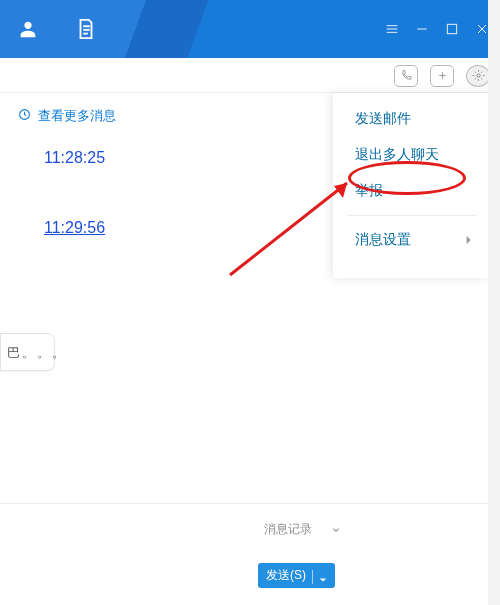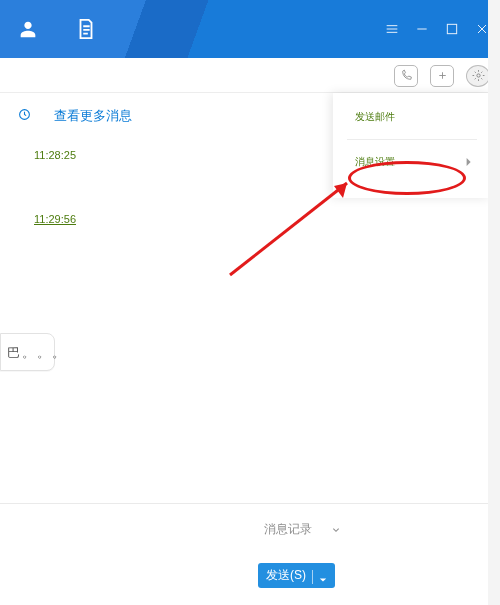--- a/index.html
+++ b/index.html
@@ -15,23 +15,23 @@
   .win-controls { position:absolute; right:8px; top:0; height:58px; display:flex; align-items:center; gap:10px; }
   .win-controls .wc { width:20px; height:20px; display:flex; align-items:center; justify-content:center; color:#e6f0fb; }
   .win-controls .wc svg { width:16px; height:16px; stroke:#e6f0fb; fill:none; stroke-width:1.5; }
   .toolbar2 { height:35px; border-bottom:1px solid #ededed; position:relative; background:#fff; }
   .toolbar2 .right { position:absolute; right:10px; top:0; height:35px; display:flex; align-items:center; gap:12px; }
   .toolbar2 .ibtn { width:24px; height:22px; border:1.2px solid #b9b9b9; border-radius:5px; display:flex; align-items:center; justify-content:center; }
   .toolbar2 .ibtn svg { width:13px; height:13px; stroke:#8a8a8a; fill:none; stroke-width:1.6; }
   .toolbar2 .gear { width:24px; height:22px; border:1.2px solid #bcbcbc; border-radius:50%; display:flex; align-items:center; justify-content:center; background:#f0f0f0;}
   .toolbar2 .gear svg { width:13px; height:13px; stroke:#7d7d7d; fill:none; stroke-width:1.6; }
   .main { position:absolute; left:0; top:93px; right:0; bottom:0; background:#fff; }
-  .more-msg { color:#0a7bd6; font-size:13px; display:flex; align-items:center; gap:23px; padding:14px 0 10px 18px;}
+  .more-msg { color:#0a7bd6; font-size:13px; display:flex; align-items:center; gap:7px; padding:14px 0 10px 18px;}
   .more-msg .clk svg { width:13px; height:13px; fill:none; stroke:#0a7bd6; stroke-width:2;}
-  .tsrow { color:#4d7c0f; font-size:11px; padding:14px 0 4px 34px; }
+  .tsrow { color:#1d4ed8; font-size:16px; padding:14px 0 4px 44px; }
   .bubble {
     position:absolute; left:0px; top:240px;
     background:#fff; border:1px solid #e2e2e2; border-radius:8px; border-top-left-radius:0; border-bottom-left-radius:0;
     padding:10px 12px 8px 6px; font-size:13px; color:#525252;
     box-shadow: 0 1px 0 rgba(0,0,0,0.03);
     max-width: 55px;
   }
   .bubble span { letter-spacing: 2px; }
   .lower-divider { position:absolute; left:0; right:0; top:410px; height:1px; background:#eaeaea; }
   .history-row { position:absolute; right:160px; top:428px; display:flex; align-items:center; gap:20px; color:#8d8d8d; font-size:12px;}
@@ -39,21 +39,21 @@
   .send-btn {
     position:absolute; right:165px; top:470px; background:#238fe0; color:#fff; font-size:12px;
     padding:4px 8px; border-radius:3px; display:flex; align-items:flex-end; gap:6px;
   }
   .send-btn .divv { width:1px; height:14px; background:rgba(255,255,255,0.6); }
   .send-btn svg { width:8px; height:8px; fill:#fff; }
   .dropdown {
     position:absolute; right:9px; top:93px; width:158px; background:#fff;
     box-shadow: -2px 0 10px rgba(0,0,0,0.10); padding:8px 0 20px 0;
   }
-  .dropdown .mi { font-size:10px; color:#4d7c0f; padding:9px 0 9px 22px; cursor:default; }
+  .dropdown .mi { font-size:14px; color:#0369a1; padding:9px 0 9px 22px; cursor:default; }
   .dropdown .divider { height:1px; background:#ececec; margin:6px 14px; }
   .dropdown .mi.sub { display:flex; align-items:center; justify-content:space-between; padding-right:18px;}
   .dropdown .mi.sub svg { width:8px; height:10px; fill:#9a9a9a;}
   .scrollbar { position:absolute; right:0; top:0; width:12px; height:605px; background:#f4f4f4; }
   .callout-oval {
     position:absolute; pointer-events:none;
     border:3px solid #e21b1b; border-radius:50%;
   }
   .callout-line {
     position:absolute; pointer-events:none;
@@ -150,20 +150,22 @@
     <span>发送(S)</span>
     <span class="divv"></span>
     <svg viewBox="0 0 10 10">
         <path d="M1 3l4 4 4-4z"></path>
       </svg>
   </div>
 </div>
 
 <div class="dropdown">
   <div class="mi"><span>发送邮件</span></div>
+  <div class="mi"><span>退出多人聊天</span></div>
+  <div class="mi"><span>举报</span></div>
   <div class="divider"></div>
   <div class="mi sub">
     <span>消息设置</span>
     <svg viewBox="0 0 10 12">
         <path d="M2 1l5 5-5 5z"></path>
       </svg>
   </div>
 </div>
 
 <div class="scrollbar"></div>

